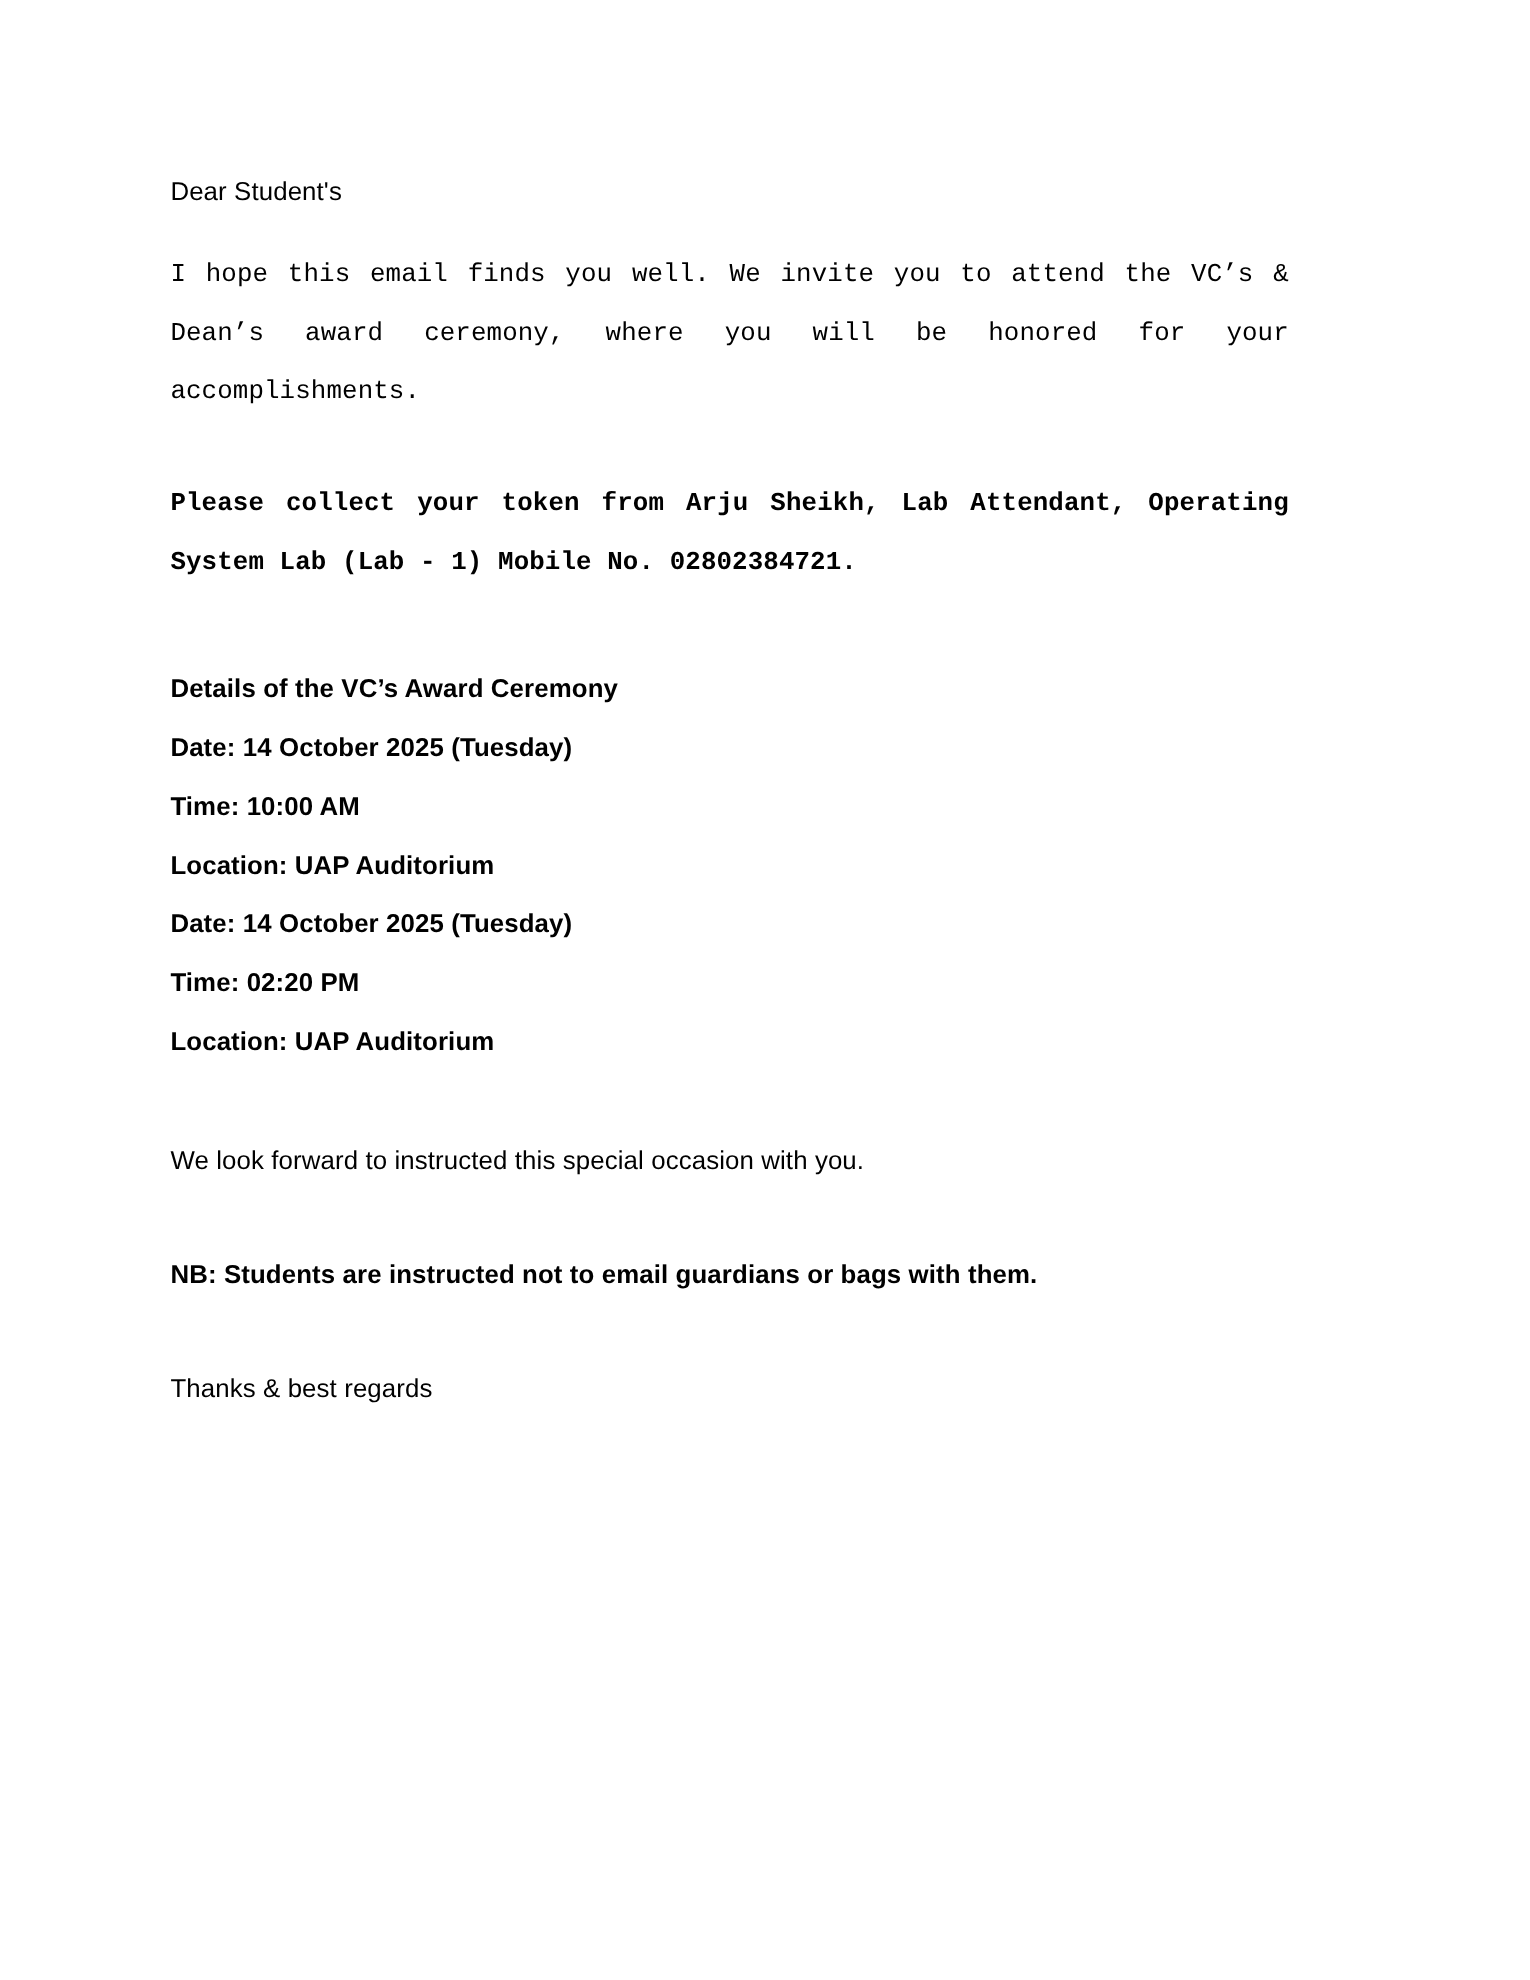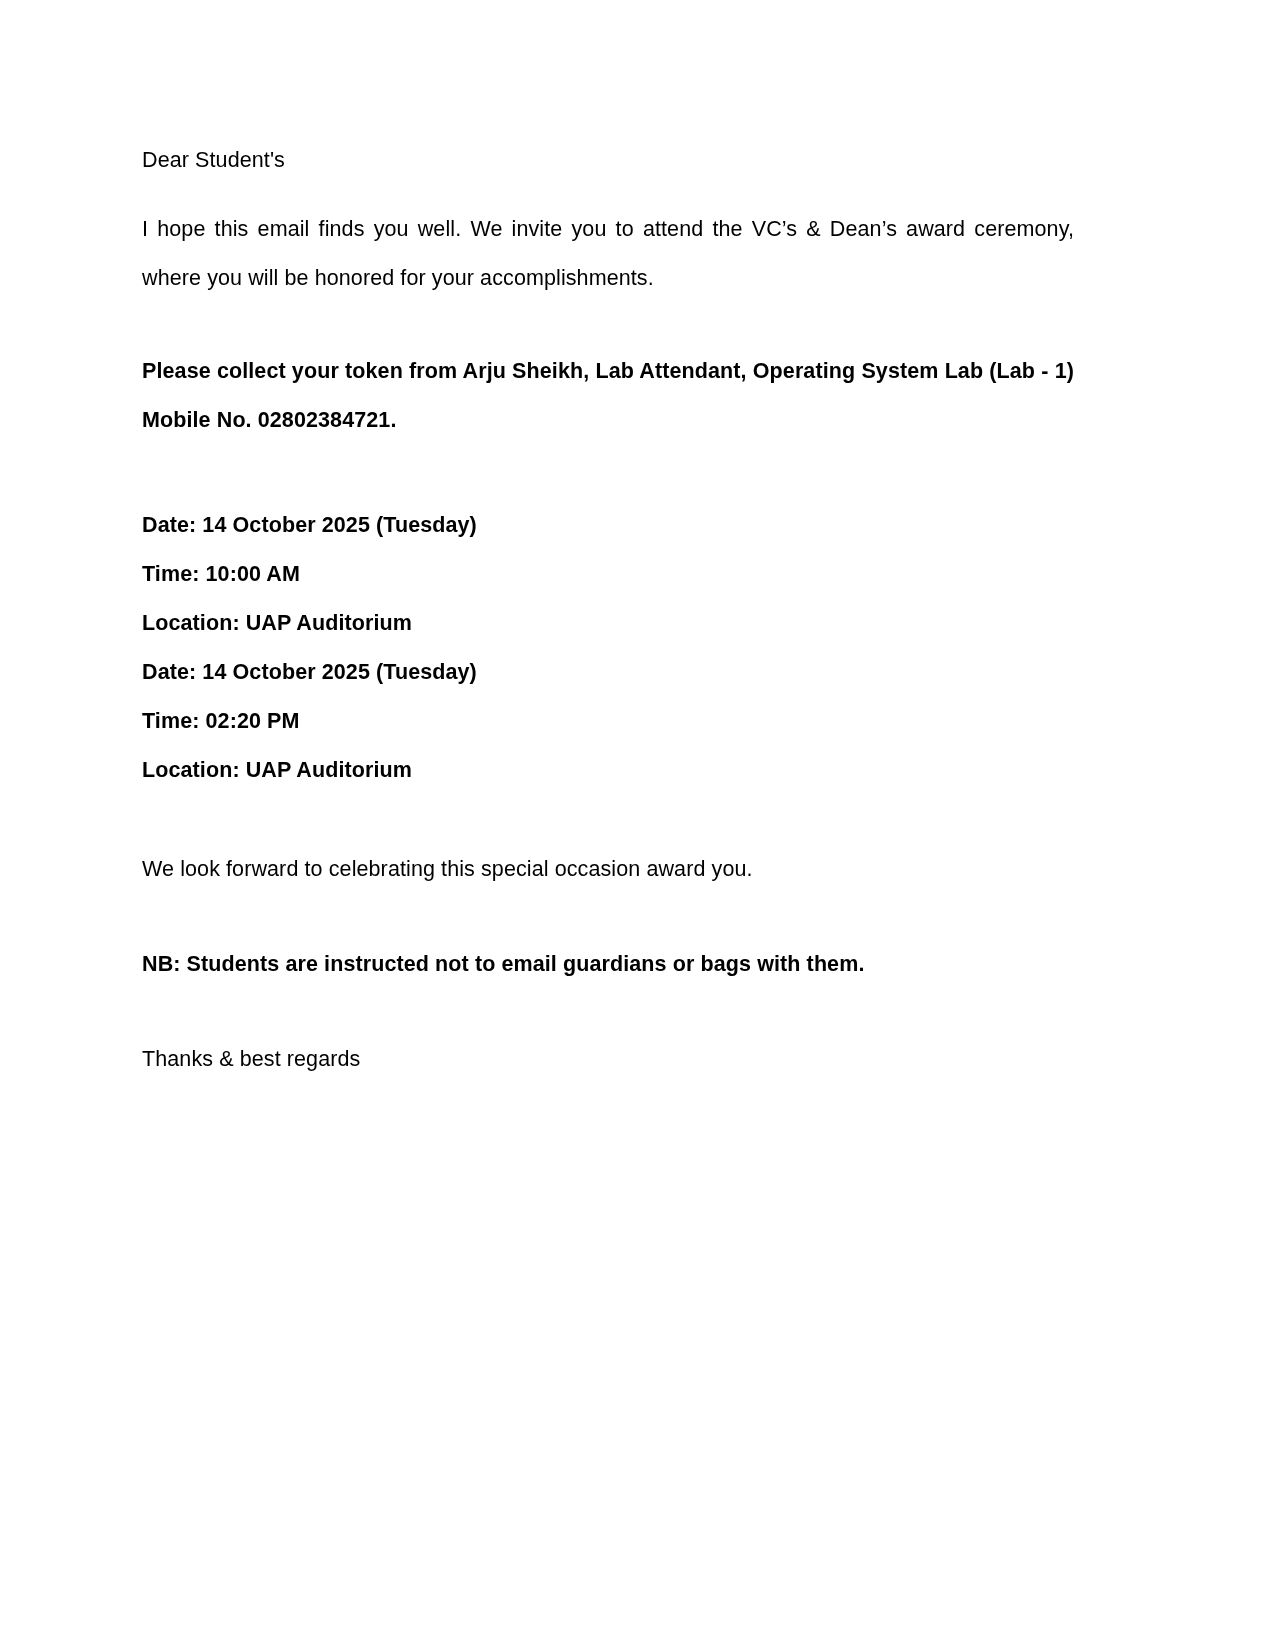--- a/index.html
+++ b/index.html
@@ -26,20 +26,21 @@
   p {
     margin: 0;
     font-size: 21.5px;
     line-height: 49px;
     color: #000000;
     letter-spacing: 0.1px;
   }
   p.justify {
     text-align: justify;
     text-justify: inter-word;
+    font-family: Liberation Mono, monospace;
   }
   p.bold {
     font-weight: bold;
   }
   .spacer-sm { height: 20px; }
   .spacer-md { height: 46px; }
   .spacer-lg { height: 50px; }
   .spacer-xl { height: 56px; }
   .gap-after-intro { height: 44px; }
 </style>
@@ -54,31 +55,32 @@
     <div class="spacer-sm"></div>
 
     <p class="justify">I hope this email finds you well. We invite you to attend the VC’s &amp; Dean’s award ceremony, where you will be honored for your accomplishments.</p>
 
     <div class="gap-after-intro"></div>
 
     <p class="justify bold">Please collect your token from Arju Sheikh, Lab Attendant, Operating System Lab (Lab - 1) Mobile No. 02802384721.</p>
 
     <div class="spacer-xl"></div>
 
+    <p class="bold">Details of the VC’s Award Ceremony</p>
     <p class="bold">Date:  14 October 2025 (Tuesday)</p>
     <p class="bold">Time:  10:00 AM</p>
     <p class="bold">Location: UAP Auditorium</p>
 
     <p class="bold">Date:  14 October 2025 (Tuesday)</p>
     <p class="bold">Time:  02:20 PM</p>
     <p class="bold">Location: UAP Auditorium</p>
 
     <div class="spacer-lg"></div>
 
-    <p>We look forward to celebrating this special occasion award you.</p>
+    <p>We look forward to instructed this special occasion with you.</p>
 
     <div class="spacer-md"></div>
 
     <p class="bold">NB: Students are instructed not to email guardians or bags with them.</p>
 
     <div class="spacer-md"></div>
 
     <p>Thanks &amp; best regards</p>
 
   </div>

